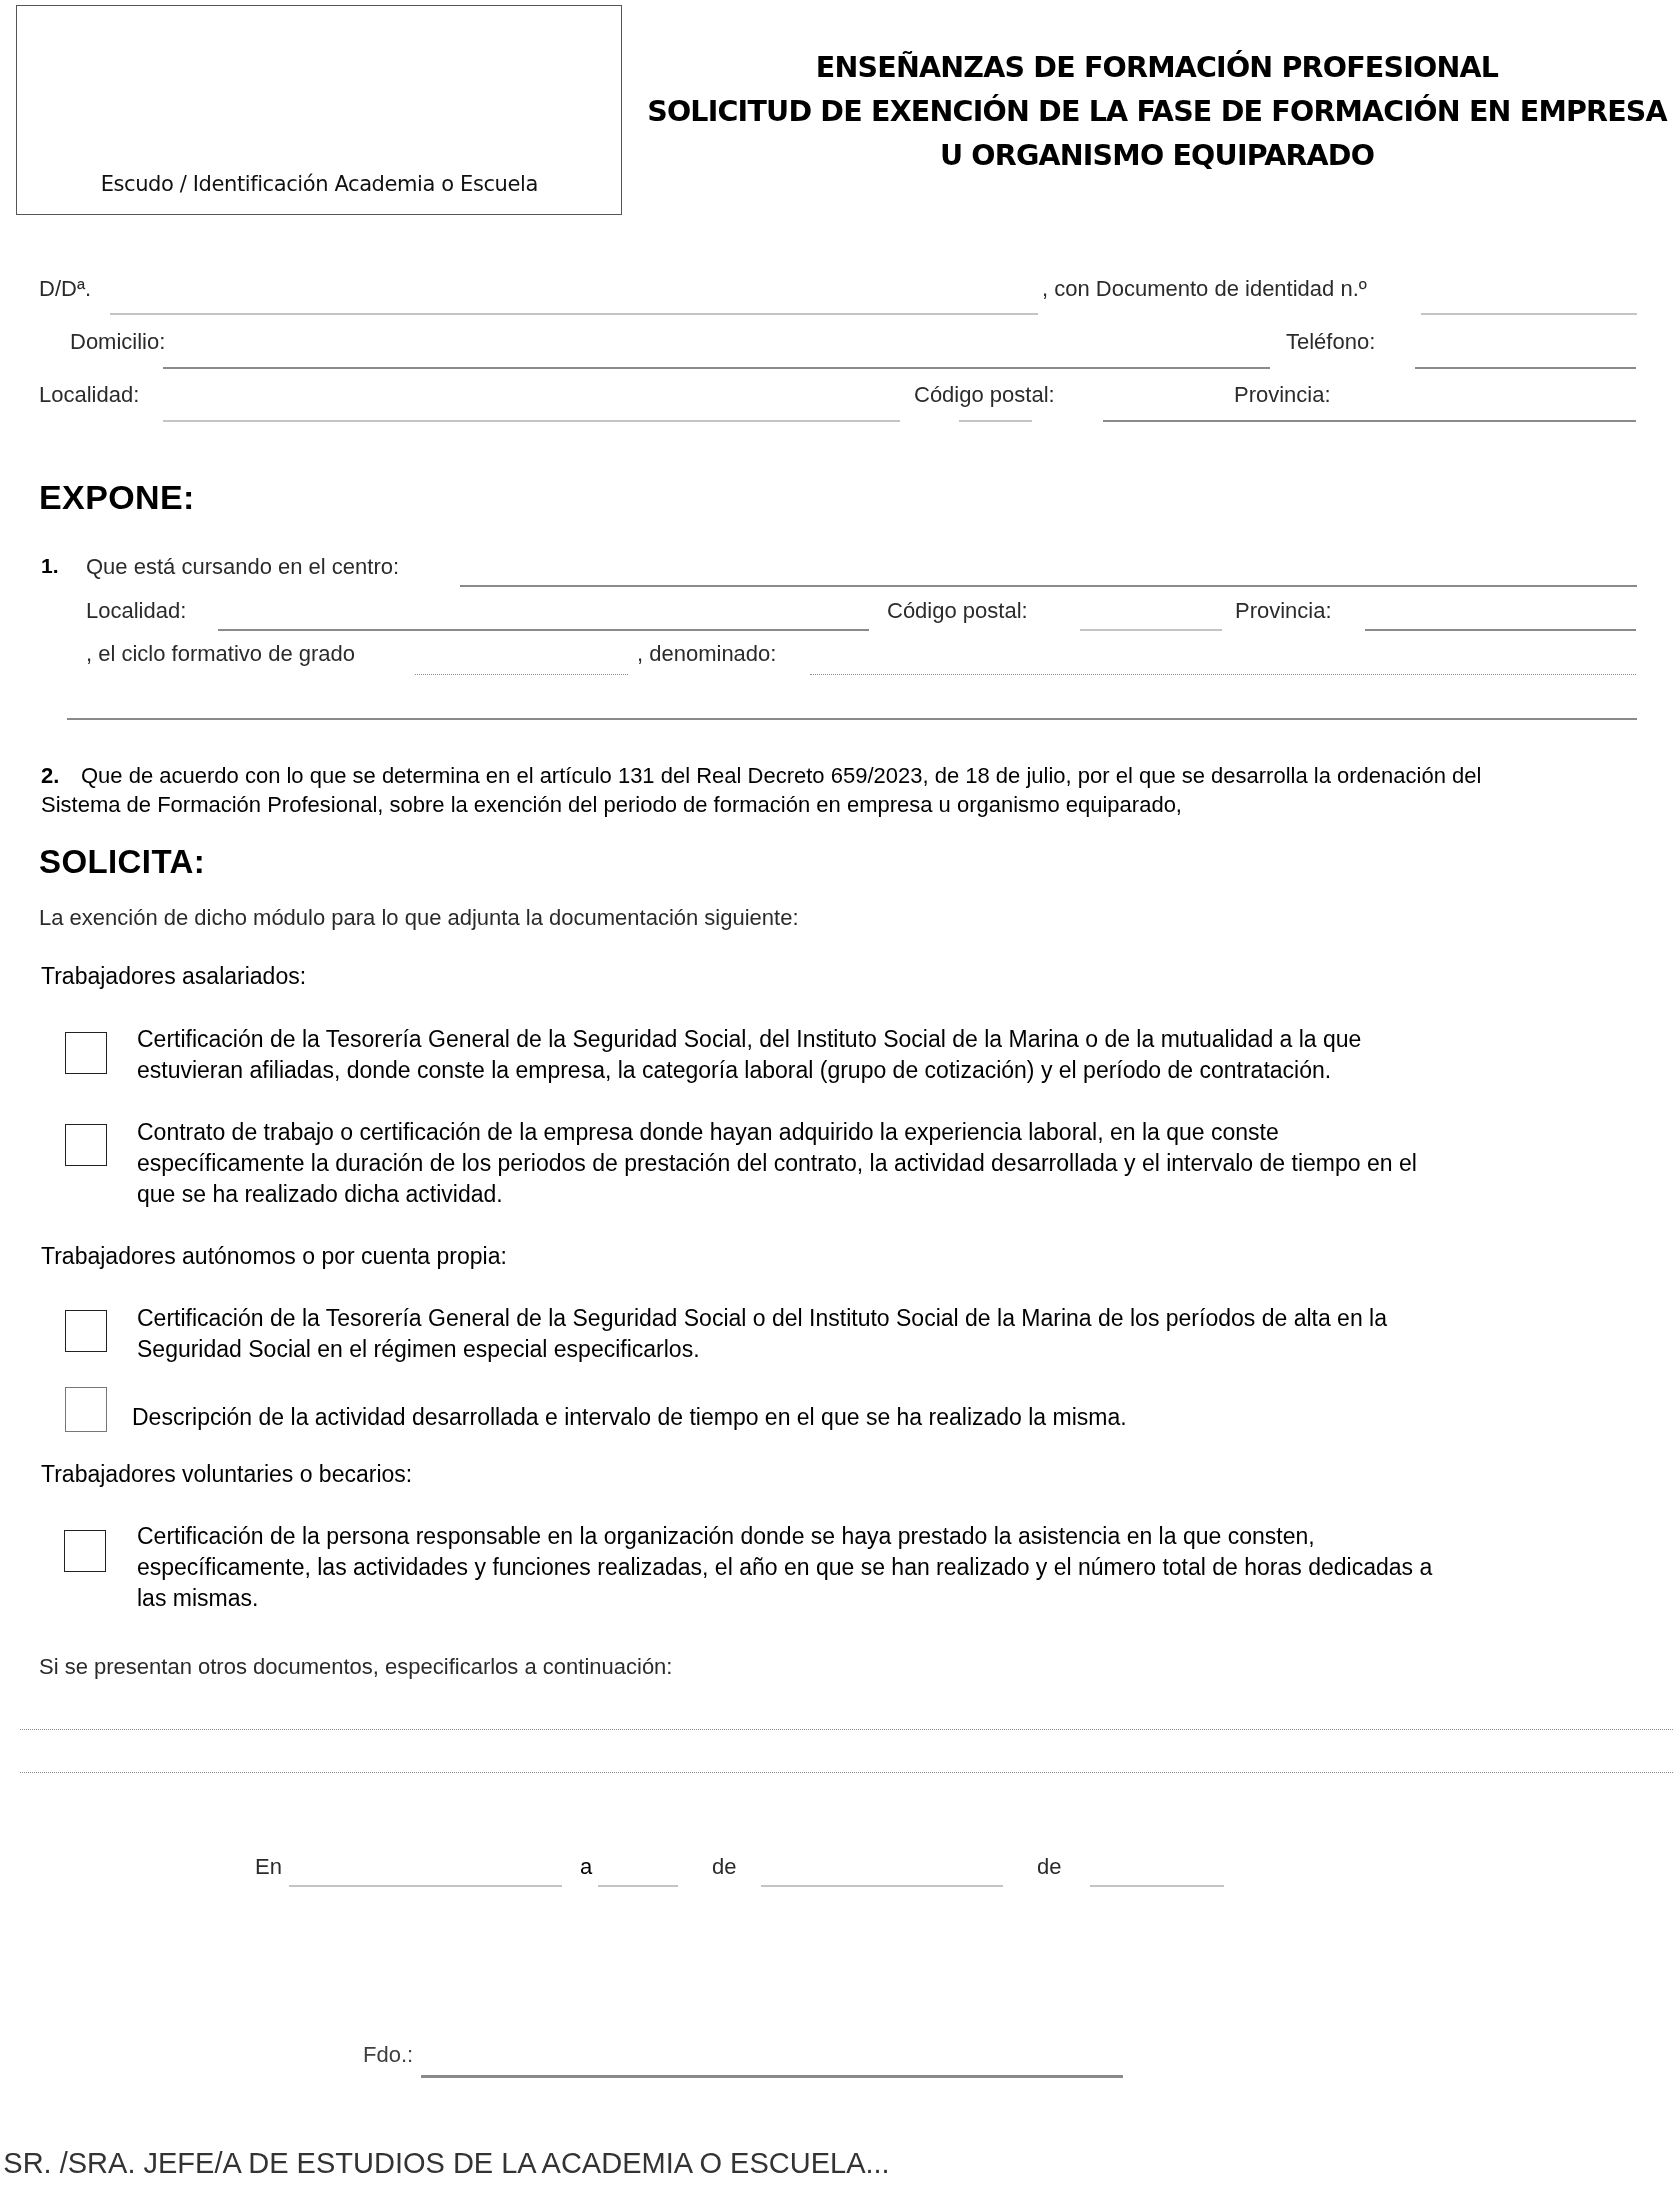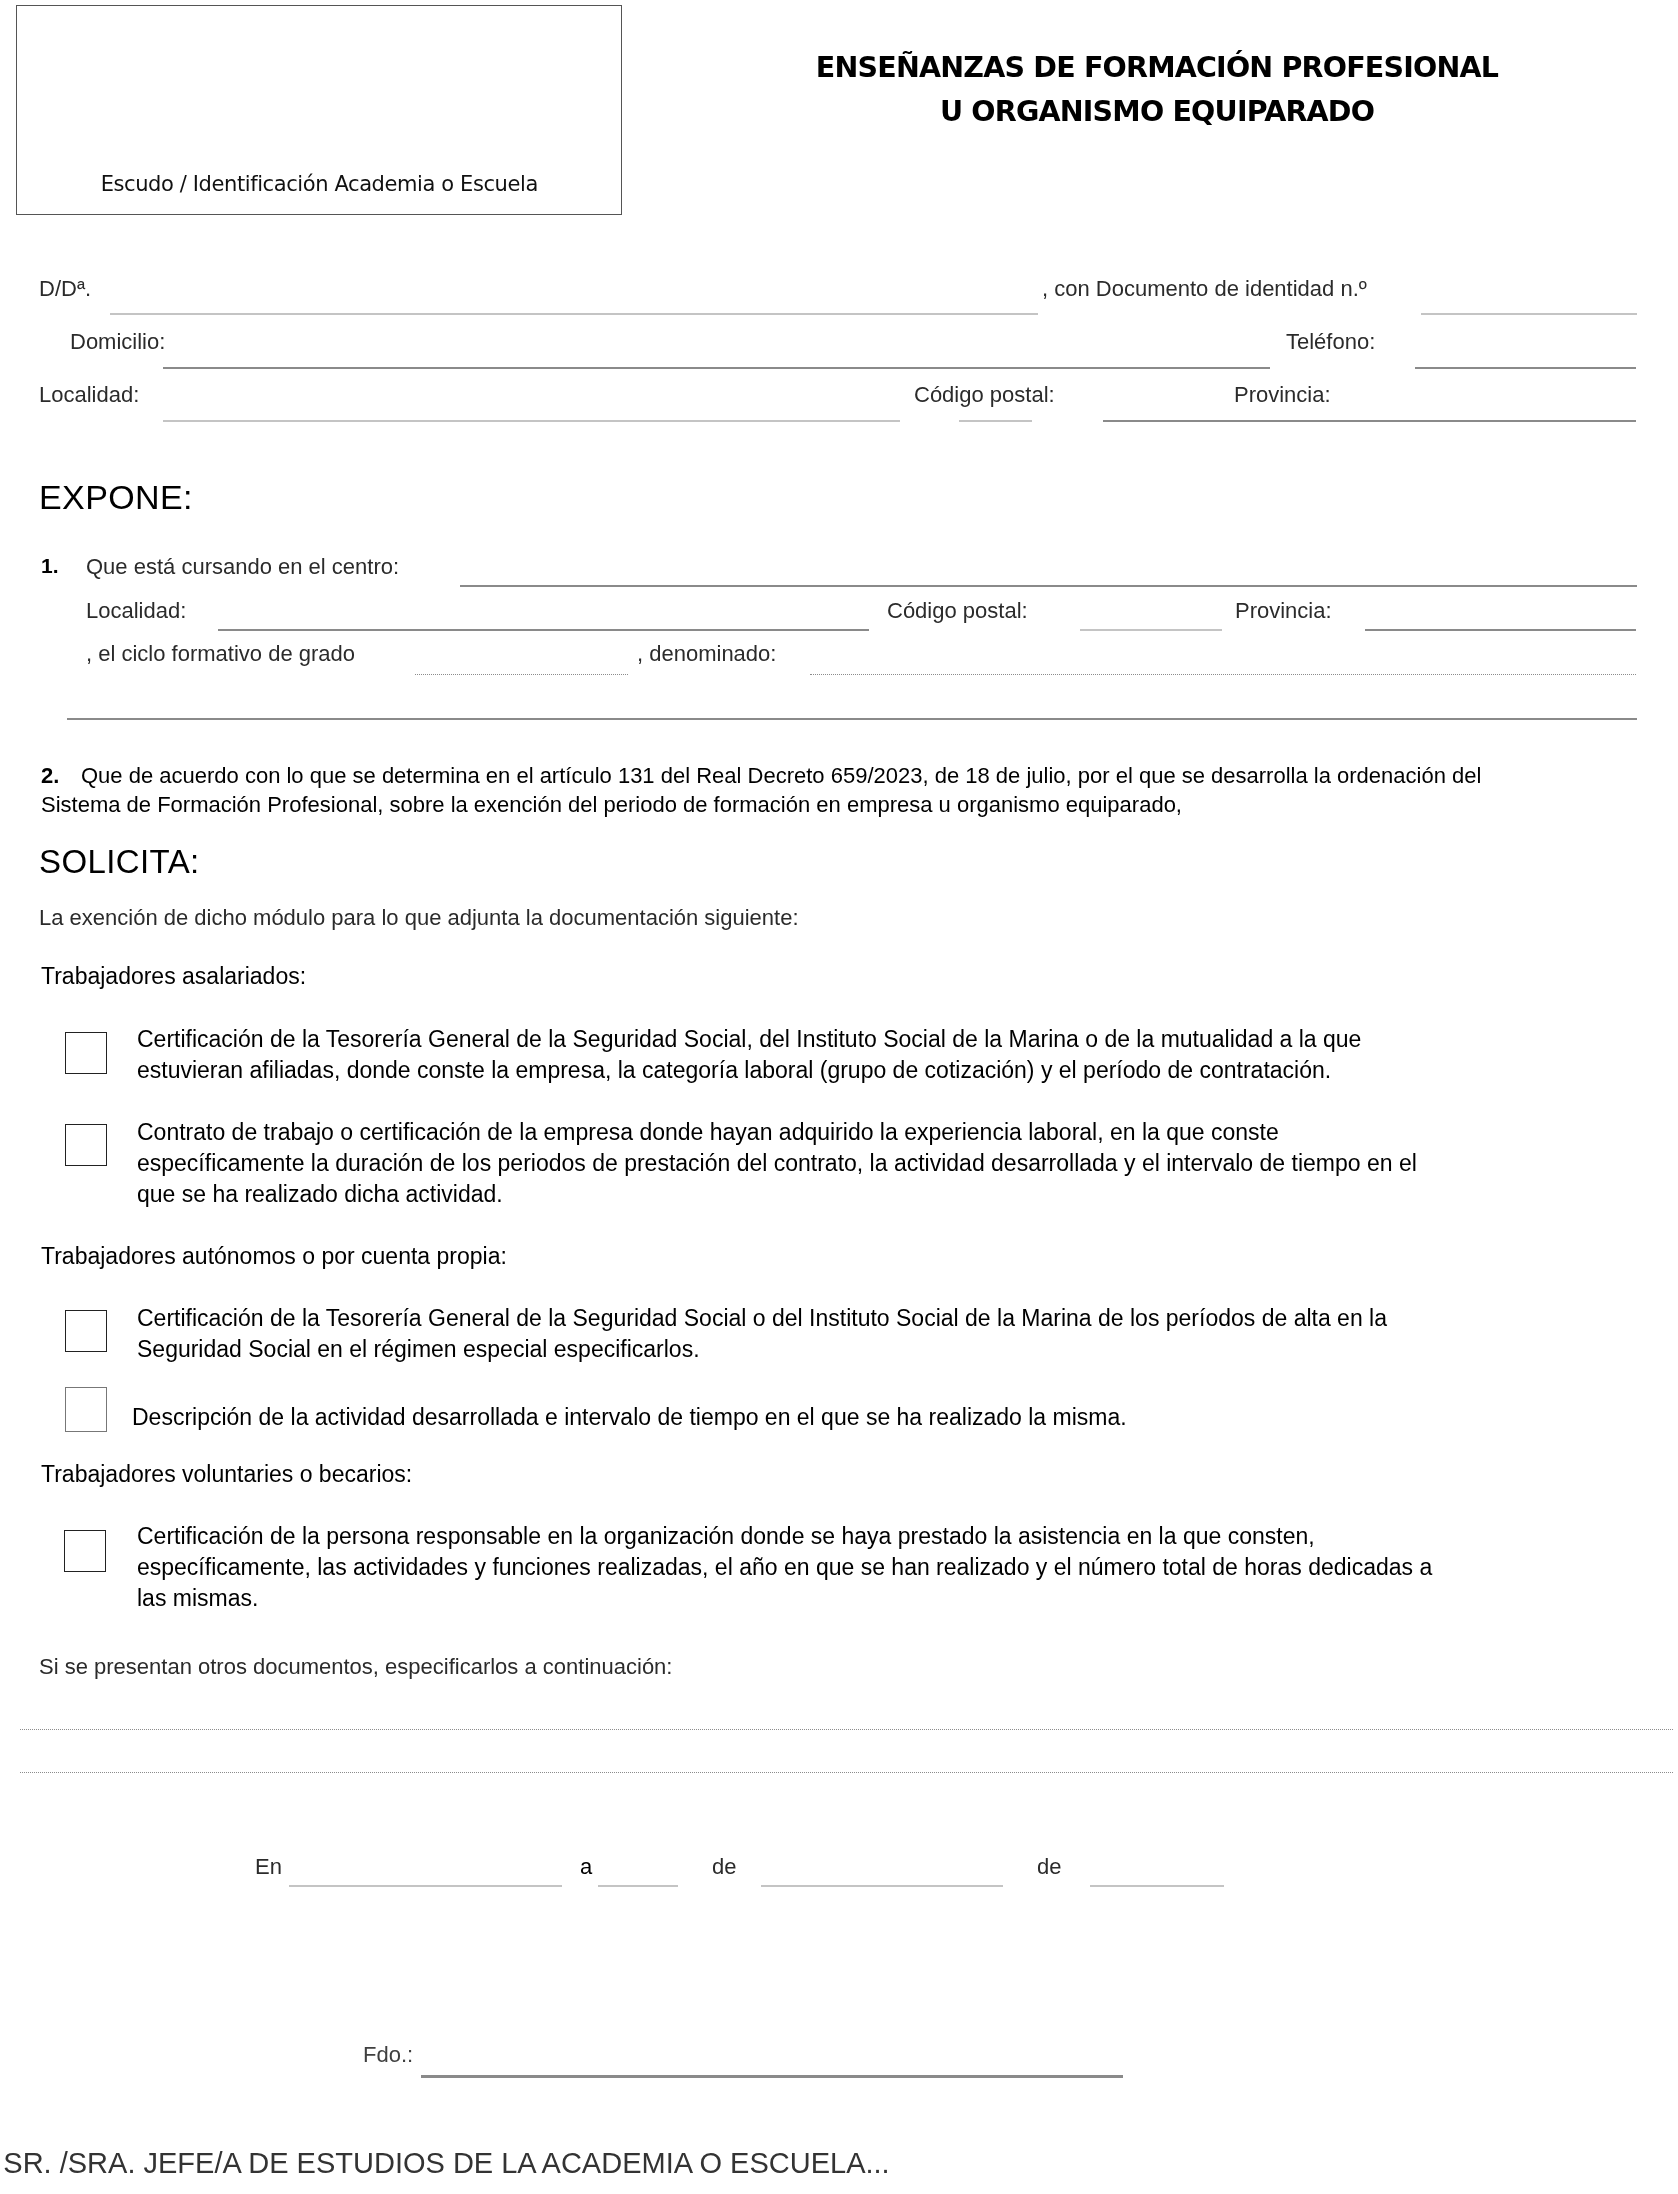--- a/index.html
+++ b/index.html
@@ -8,34 +8,35 @@
   .abs { position: absolute; }
   .lbl { position: absolute; font-size: 22px; color: #2b2b2b; white-space: nowrap; line-height: 1; }
   .line { position: absolute; height: 2.4px; background: #8a8a8a; }
   .line.light { background: #c4c4c4; }
   .line.dotted { height: 0; border-top: 1.6px dotted #8c8c8c; background: transparent; }
   .logo-box { left: 16.3px; top: 4.9px; width: 606px; height: 210px; border: 1.6px solid #555; box-sizing: border-box; }
   .logo-caption { position: absolute; left: 0; right: 0; bottom: 18px; text-align: center;
                   font-family: "DejaVu Sans", sans-serif; font-size: 21px; color: #111; letter-spacing: -0.4px; }
   .title { left: 635px; top: 46px; width: 1044px; text-align: center; font-family: "DejaVu Sans", sans-serif;
            font-weight: bold; font-size: 28.5px; line-height: 44px; color: #000; letter-spacing: -0.8px; }
-  .heading { position: absolute; font-weight: normal; font-size: 34px; color: #000; line-height: 1; letter-spacing: 0.4px; }
+  .heading { position: absolute; font-weight: bold; font-size: 34px; color: #000; line-height: 1; letter-spacing: 0.4px; }
   .body-text { position: absolute; font-size: 23px; color: #000; line-height: 31px; }
   .checkbox { position: absolute; width: 42px; height: 42px; border: 1.6px solid #222; box-sizing: border-box; background: #fff; cursor: pointer; }
   .checkbox.faint { border-color: #777; }
   .field { position: absolute; background: transparent; border: none; outline: none; height: 33px; font-size: 21px; font-family: "Liberation Sans", sans-serif; }
 </style>
 </head>
 <body>
 
 <div class="abs logo-box">
   <div class="logo-caption">Escudo / Identificación Academia o Escuela</div>
 </div>
 <div class="abs title">
   <div>ENSEÑANZAS DE FORMACIÓN PROFESIONAL</div>
+  <div>SOLICITUD DE EXENCIÓN DE LA FASE DE FORMACIÓN EN EMPRESA</div>
   <div>U ORGANISMO EQUIPARADO</div>
 </div>
 
 <div class="lbl" style="left:39px; top:278px;text-align:center;">D/Dª.</div>
 <input class="field" style="left: 110px; top: 277px; width: 924px;" value="">
 <div class="line light" style="left:110px; top:313px; width:928px;"></div>
 <div class="lbl" style="left:1042px; top:278px;">, con Documento de identidad n.º</div>
 <input class="field" style="left: 1421px; top: 277px; width: 216px;" value="">
 <div class="line light" style="left:1421px; top:313px; width:216px;"></div>
 

